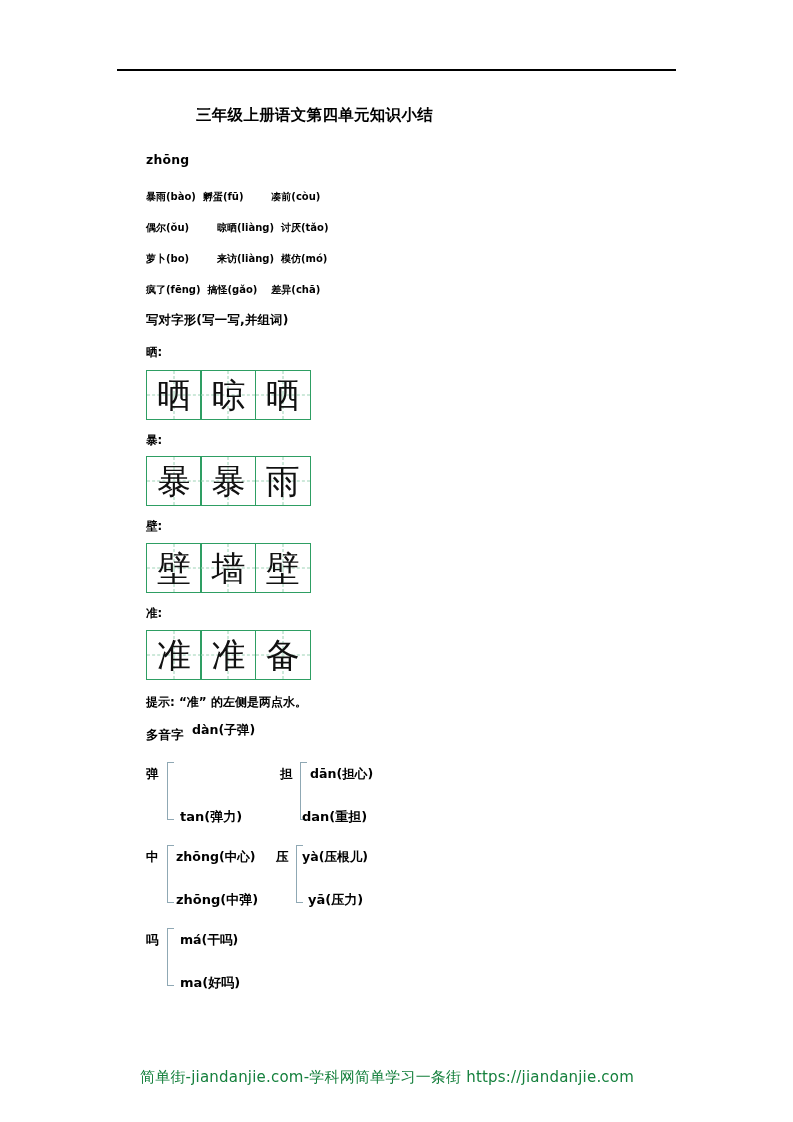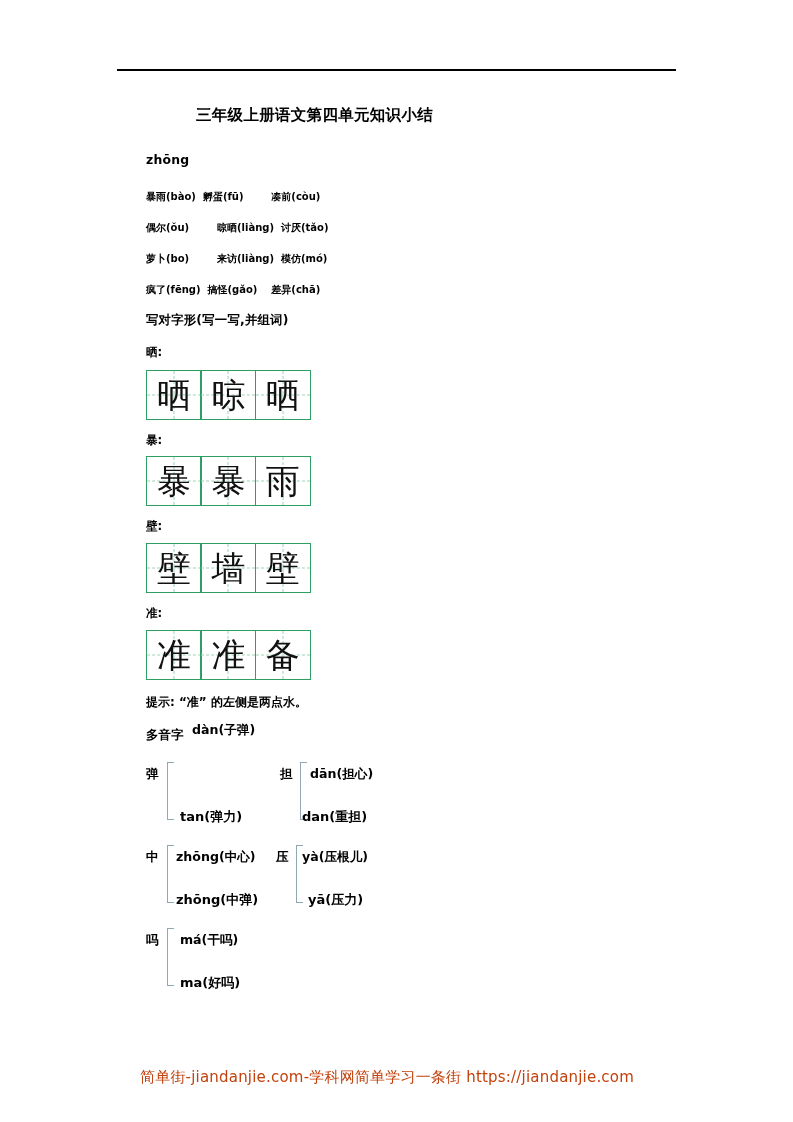--- a/index.html
+++ b/index.html
@@ -152,21 +152,21 @@
     font-weight: bold;
     white-space: pre;
   }
 
   
   .footer {
     position: absolute;
     left: 140px;
     top: 1068px;
     font-size: 15px;
-    color: #c2410c;
+    color: #15803d;
     letter-spacing: 0.2px;
     white-space: pre;
     font-weight: normal;
   }
 </style>
 </head>
 <body>
 
 <div class="page">
 

